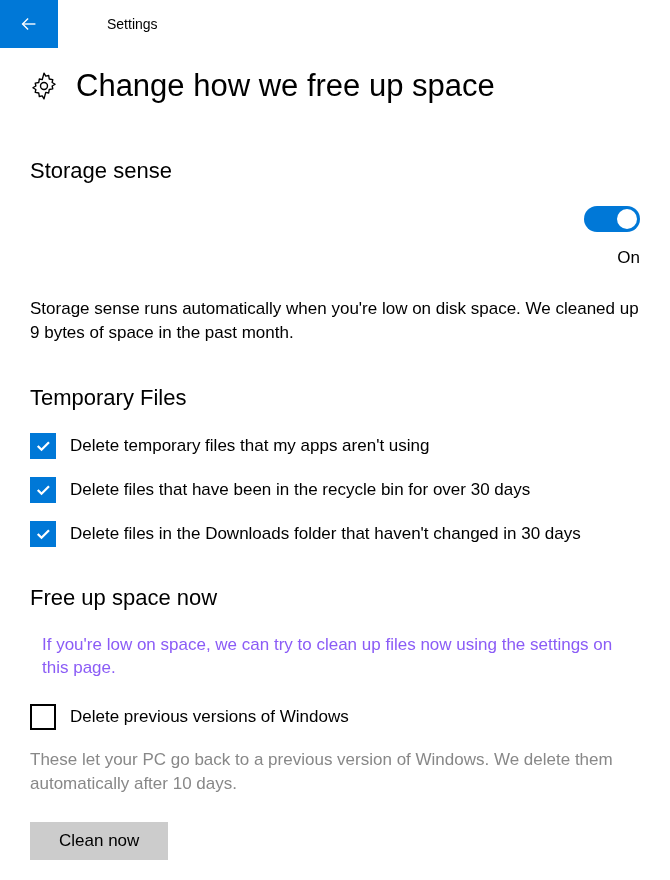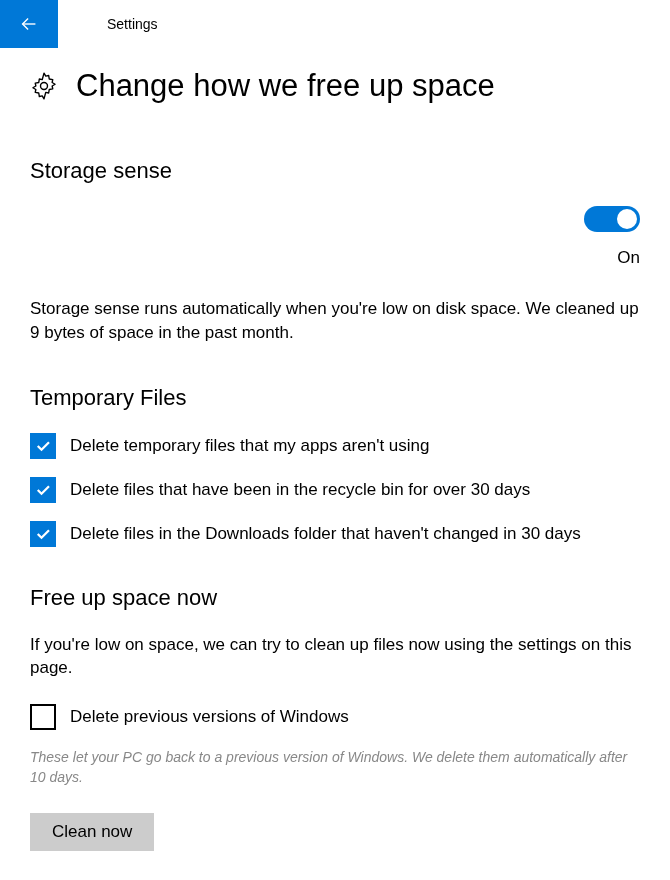--- a/index.html
+++ b/index.html
@@ -111,38 +111,38 @@
       cursor: pointer;
     }
     .checkbox-label {
       font-size: 17px;
       color: #000;
       line-height: 1.4;
       padding-top: 1px;
     }
     .section-gap { margin-top: 38px; }
     .help-text {
-      font-size: 14px;
+      font-size: 17px;
       color: #888888;
       line-height: 1.4;
       margin-top: 4px;
       margin-bottom: 26px;
-      font-style: italic;
     }
     .intro-text {
       font-size: 17px;
-      color: #000000;
+      color: #8b5cf6;
       line-height: 1.4;
       margin-bottom: 24px;
+      margin-left: 12px;
     }
     .clean-btn {
       display: inline-block;
       background: #cccccc;
       border: none;
-      padding: 9px 22px;
+      padding: 9px 29px;
       font-size: 17px;
       font-family: inherit;
       color: #000;
       cursor: pointer;
     }
   </style>
 </head>
 <body>
 
 <div class="header-bar">

